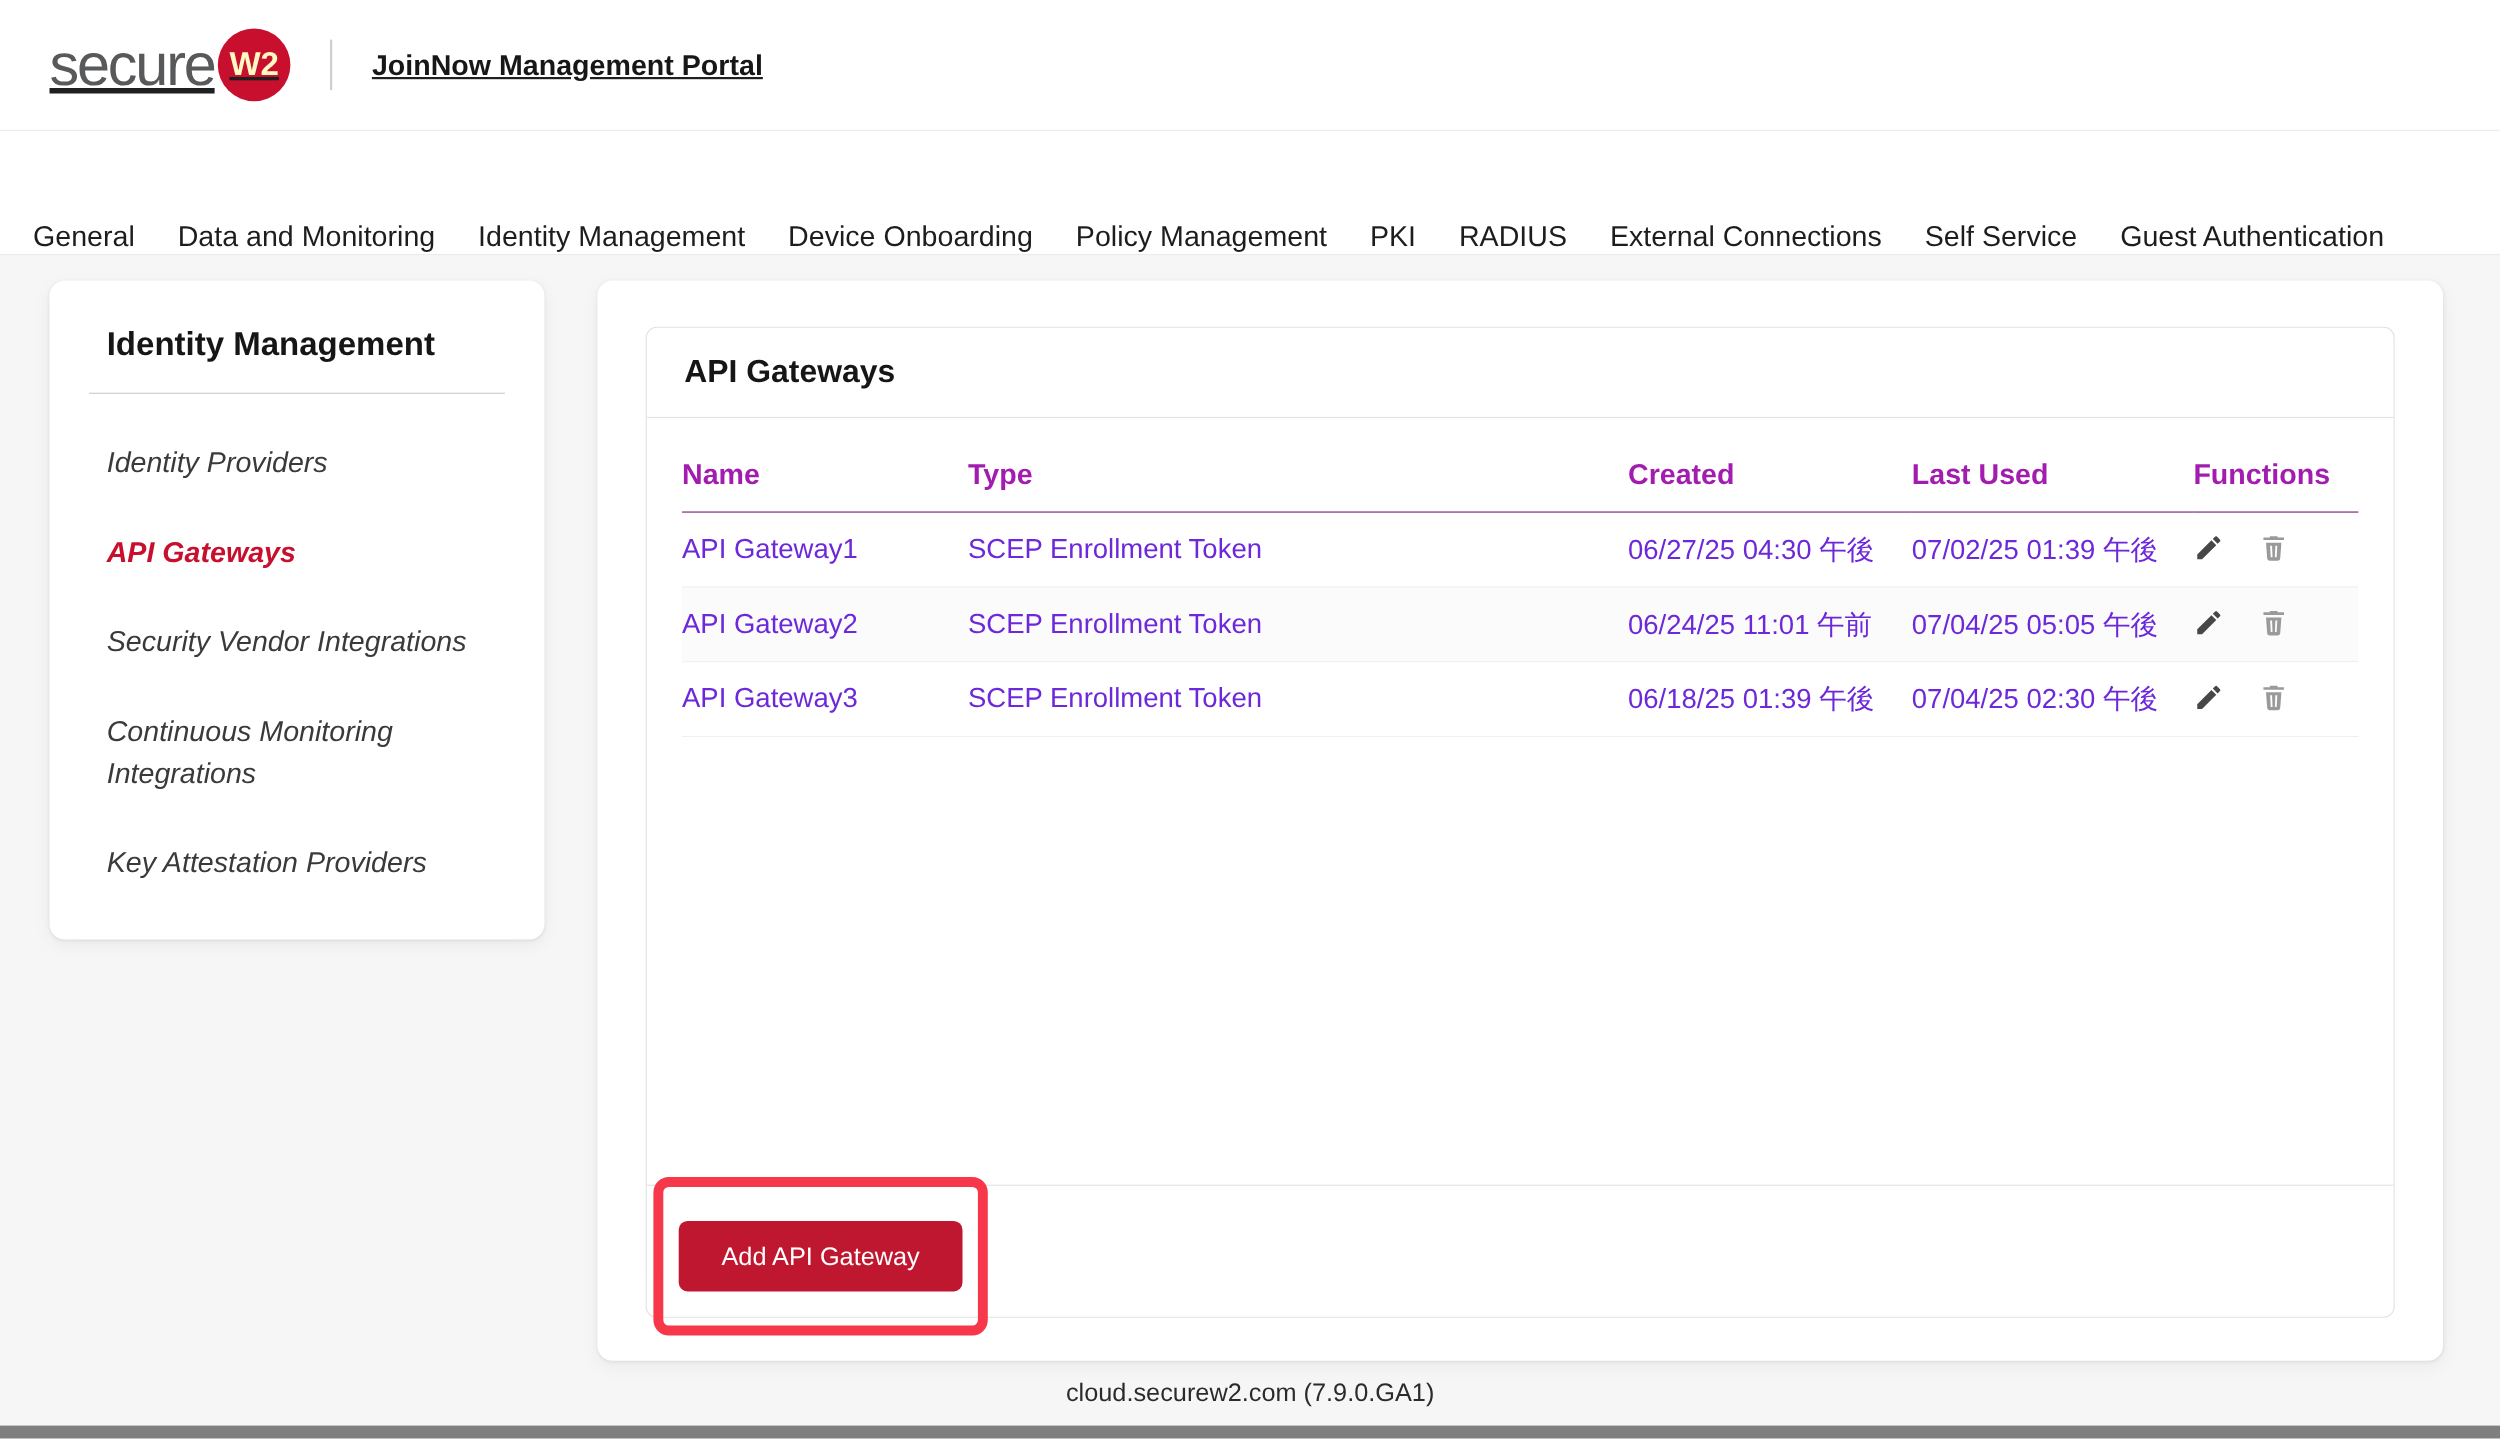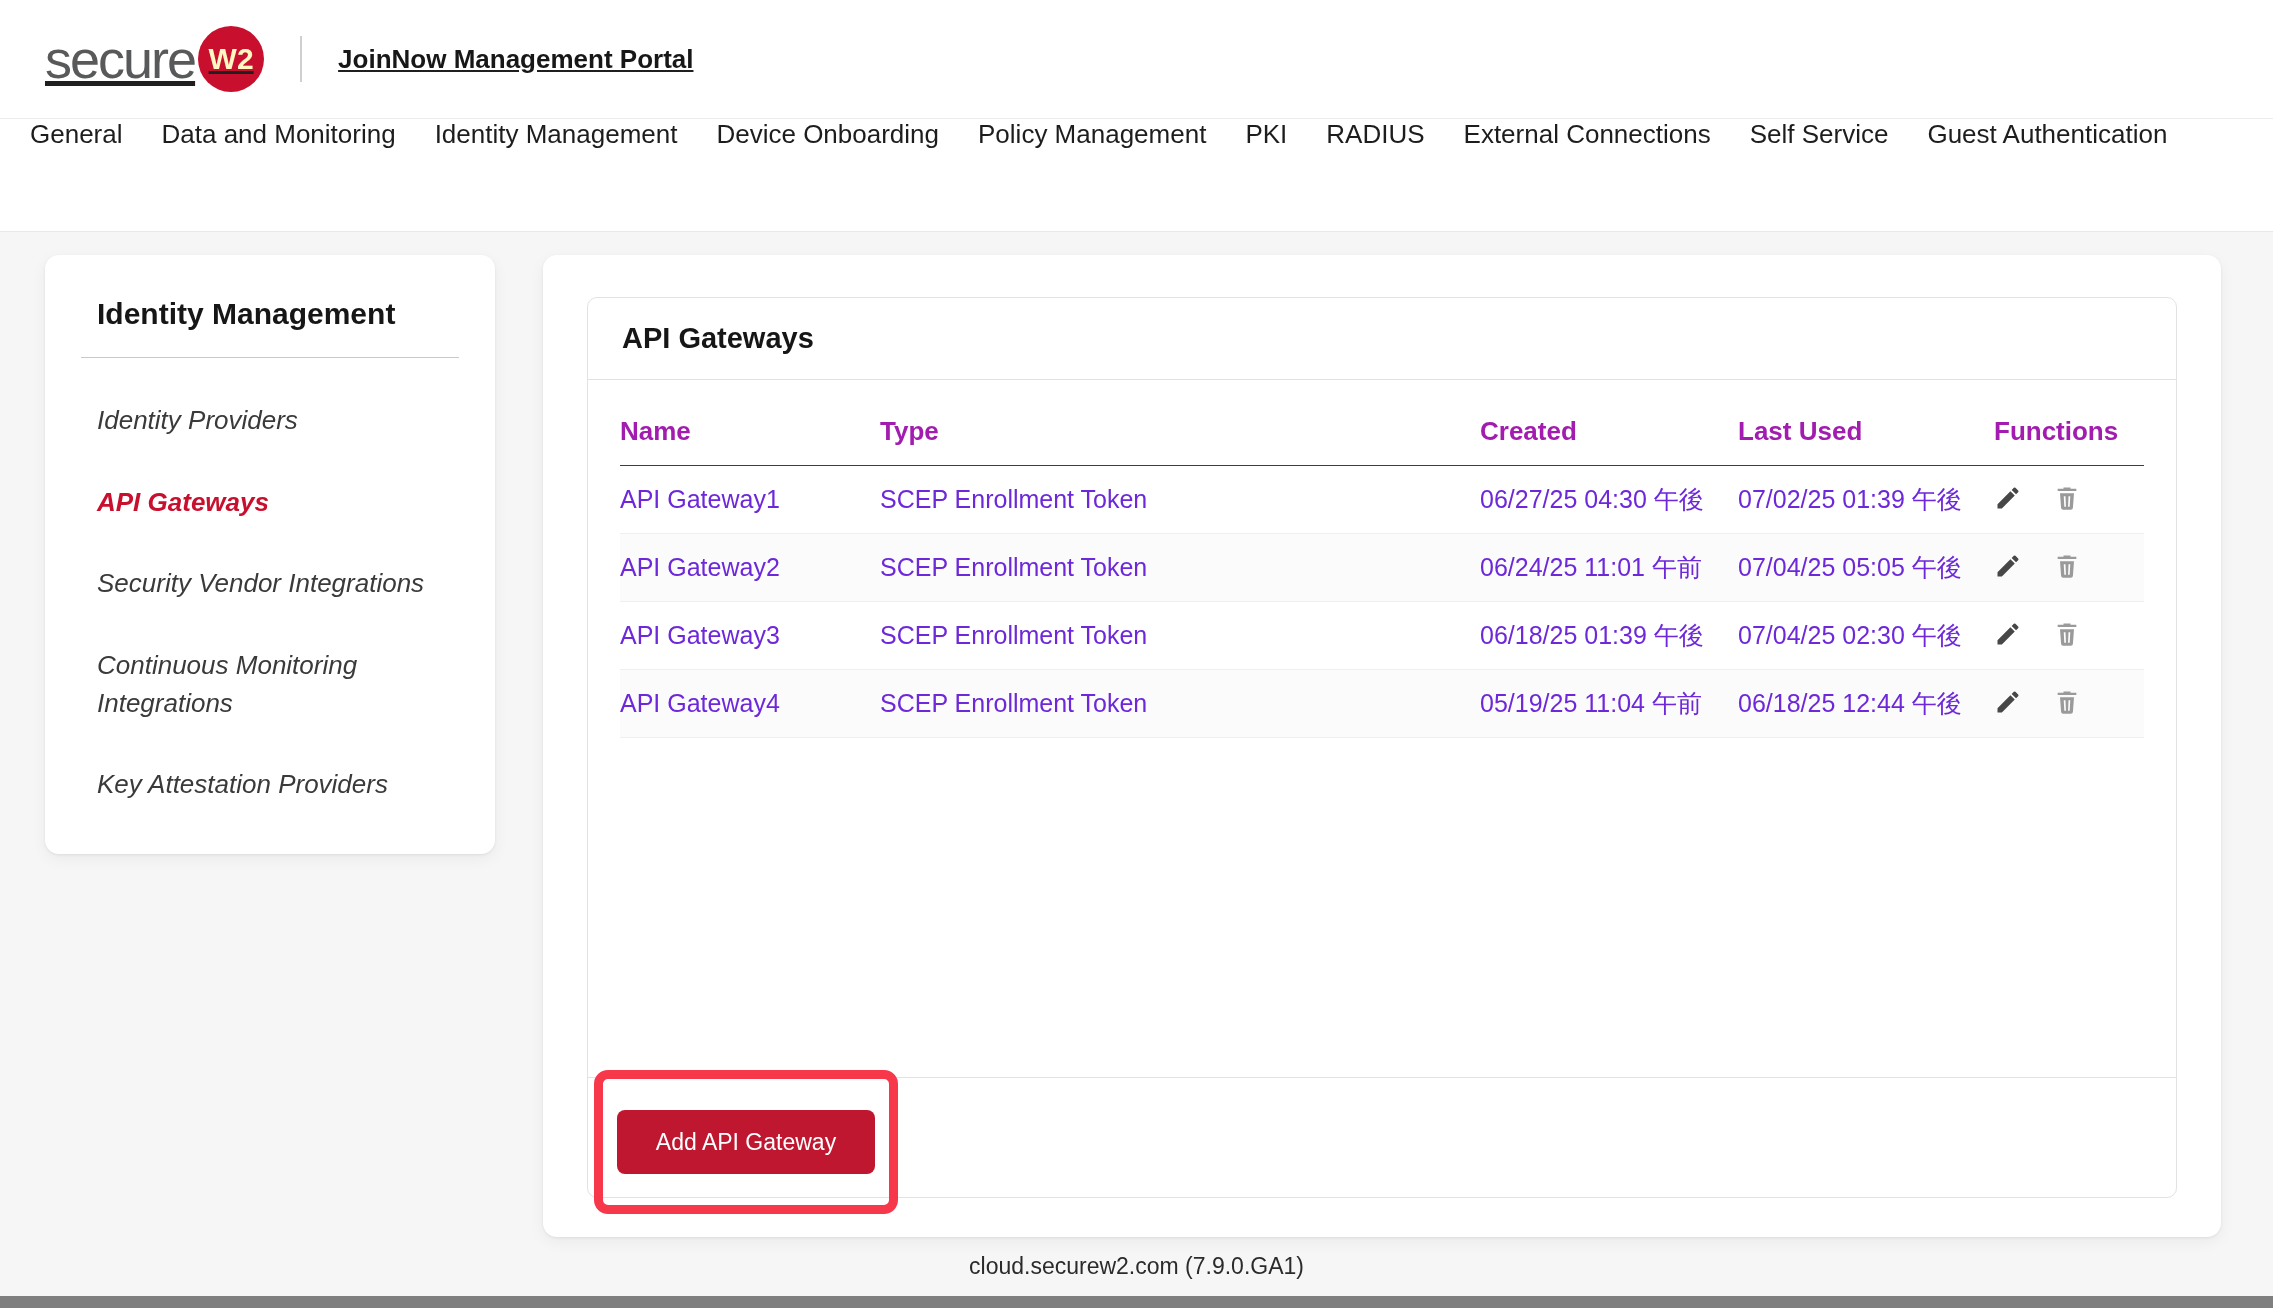--- a/index.html
+++ b/index.html
@@ -14,21 +14,21 @@
   .header-divider { width:2px; height:46px; background:#cfcfcf; margin:0 36px; }
   .portal-title { font-size:26px; font-weight:bold; color:#171717; }
   .header-right { margin-left:auto; display:flex; align-items:center; }
   .org-label { font-size:26px; color:#2e2e2e; white-space:nowrap; }
   .org-select { margin-left:30px; height:62px; width:400px; border-radius:32px; background:#f3f3f3; border:1px solid #e2e2e2; display:flex; align-items:center; padding:0 26px 0 32px; font-size:26px; font-weight:bold; color:#1c1c1c; cursor:pointer; }
   .org-select .chev { margin-left:auto; display:flex; }
   .home-btn { margin-left:88px; display:flex; cursor:pointer; background:none; border:none; }
   .avatar { margin-left:46px; width:66px; height:66px; border-radius:50%; background:var(--brand_red,#c8102e); color:#fff; font-size:25px; font-weight:bold; display:flex; align-items:center; justify-content:center; cursor:pointer; }
 
   
-  .mainnav { height:113px; background:#fff; display:flex; align-items:flex-start; padding:0 30px; gap:39px; border-bottom:1px solid #e9e9e9; flex:0 0 auto; }
+  .mainnav { height:113px; background:#fff; display:flex; align-items:flex-end; padding:0 30px; gap:39px; border-bottom:1px solid #e9e9e9; flex:0 0 auto; }
   .mainnav a { font-size:26px; color:#1d1d1d; text-decoration:none; white-space:nowrap; cursor:pointer; }
 
   
   .content { flex:1 1 auto; display:flex; align-items:flex-start; gap:48px; padding:23px 52px 0 45px; }
   .card { background:#fff; border-radius:14px; box-shadow:0 1px 3px rgba(0,0,0,.07), 0 5px 16px rgba(0,0,0,.05); }
 
   .sidebar { width:450px; padding:42px 36px 50px 36px; flex:0 0 auto; }
   .sidebar h2 { font-size:30px; font-weight:bold; color:#161616; padding:0 0 26px 16px; border-bottom:1px solid #c9c9c9; }
   .side-list { margin-top:44px; display:flex; flex-direction:column; gap:44px; padding:0 34px 0 16px;font-style:italic; }
   .side-item { font-size:26px; color:#3a3a3a; line-height:1.45; cursor:pointer; }
@@ -155,35 +155,20 @@
                 <td>
                   <button class="icon-btn"><svg width="28" height="28" viewBox="0 0 24 24">
                         <path d="M3 17.25V21h3.75L17.81 9.94l-3.75-3.75L3 17.25zM20.71 7.04c.39-.39.39-1.02 0-1.41l-2.34-2.34a.996.996 0 0 0-1.41 0l-1.83 1.83 3.75 3.75 1.83-1.83z" fill="#474747"></path>
                       </svg></button>
                   <button class="icon-btn"><svg width="28" height="28" viewBox="0 0 24 24">
                         <path d="M9 3v1H4v2h16V4h-5V3H9z" fill="#9a9a9a"></path>
                         <path d="M6 8h12l-.9 12.1a1.9 1.9 0 0 1-1.9 1.9H8.8a1.9 1.9 0 0 1-1.9-1.9L6 8zm3.2 2.4.5 9h1.4l-.4-9H9.2zm4.1 0-.4 9h1.4l.5-9h-1.5z" fill="#9a9a9a"></path>
                       </svg></button>
                 </td>
               </tr>
-              <tr>
-                <td>API Gateway4</td>
-                <td>SCEP Enrollment Token</td>
-                <td>05/19/25 11:04 午前</td>
-                <td>06/18/25 12:44 午後</td>
-                <td>
-                  <button class="icon-btn"><svg width="28" height="28" viewBox="0 0 24 24">
-                        <path d="M3 17.25V21h3.75L17.81 9.94l-3.75-3.75L3 17.25zM20.71 7.04c.39-.39.39-1.02 0-1.41l-2.34-2.34a.996.996 0 0 0-1.41 0l-1.83 1.83 3.75 3.75 1.83-1.83z" fill="#474747"></path>
-                      </svg></button>
-                  <button class="icon-btn"><svg width="28" height="28" viewBox="0 0 24 24">
-                        <path d="M9 3v1H4v2h16V4h-5V3H9z" fill="#9a9a9a"></path>
-                        <path d="M6 8h12l-.9 12.1a1.9 1.9 0 0 1-1.9 1.9H8.8a1.9 1.9 0 0 1-1.9-1.9L6 8zm3.2 2.4.5 9h1.4l-.4-9H9.2zm4.1 0-.4 9h1.4l.5-9h-1.5z" fill="#9a9a9a"></path>
-                      </svg></button>
-                </td>
-              </tr>
             </tbody>
           </table>
         </div>
 
         <div class="panel-footer">
           <div class="highlight-box">
             <button class="add-btn">Add API Gateway</button>
           </div>
         </div>
       </div>

